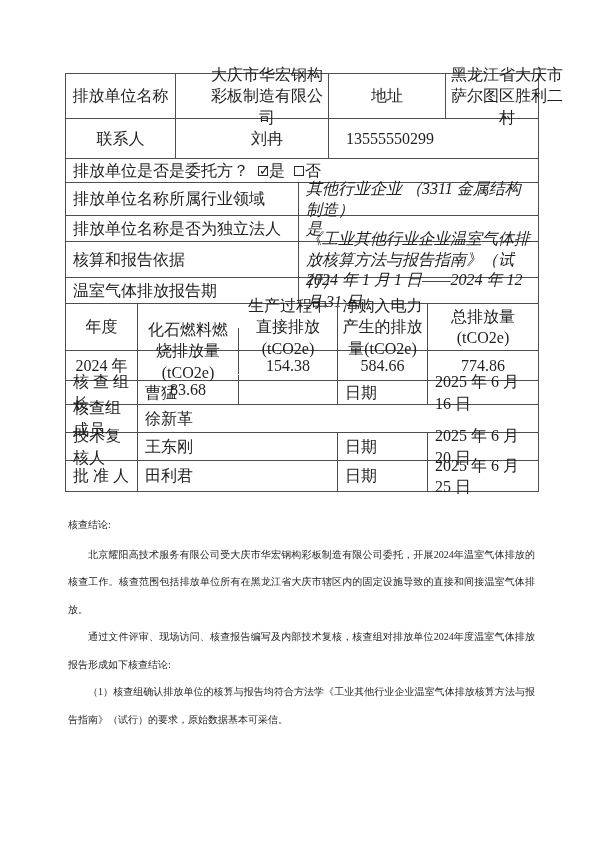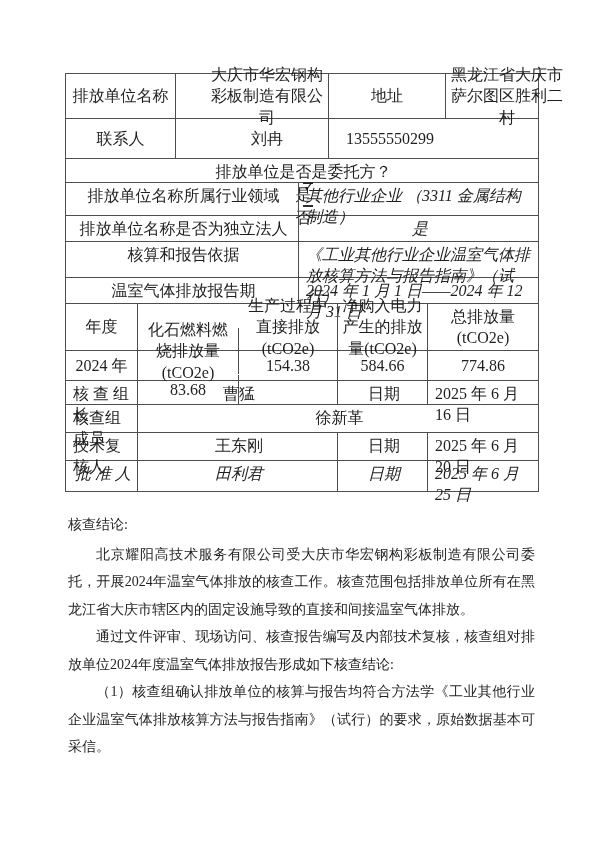--- a/index.html
+++ b/index.html
@@ -19,26 +19,26 @@
   }
   .tr { display:flex; border-bottom:1px solid #4d4d4d; }
   .tr:last-child { border-bottom:none; }
   .td {
     flex:0 0 auto; display:flex; align-items:center;
     border-right:1px solid #4d4d4d;
     padding:2px 4px; min-height:100%;
   }
   .td:last-child { border-right:none; }
   .td.center { justify-content:center; text-align:center; }
-  .td.left { justify-content:flex-start; text-align:left; padding-left:7px;flex-direction:column; }
+  .td.left { justify-content:flex-start; text-align:left; padding-left:7px; }
 
   
   .r1{height:45px;} .r2{height:40px;} .r3{height:24px;} .r4{height:33px;}
   .r5{height:26px;} .r6{height:36px;} .r7{height:26px;} .r8{height:47px;}
-  .r9{height:30px;} .r10{height:24px;} .r11{height:28px;} .r12{height:28px;} .r13{height:30px;font-style:italic;}
+  .r9{height:30px;} .r10{height:24px;} .r11{height:28px;} .r12{height:28px;} .r13{height:30px;}
 
   
   .wA1{width:110px;} .wA2{width:123px;margin-left:30px;} .wA3{width:117px;} .wA4{width:122px;}
   
   .wB{width:472px;}
   
   .wC1{width:233px;} .wC2{width:239px;font-style:italic;}
   
   .wD1{width:72px;} .wD2{width:101px;margin-top:24px;} .wD3{width:99px;} .wD4{width:90px;} .wD5{width:110px;}
   
@@ -51,21 +51,21 @@
   }
   .cb.checked::after {
     content:"✓"; position:absolute; left:0px; top:-5px;
     font-size:13px; font-weight:bold; color:#111;
     font-family:"DejaVu Sans",sans-serif;
   }
 
   
   .conclusion {
     position:absolute; left:68px; top:511px; width:467px;
-    font-size:14px; line-height:27.5px; text-align:justify;
+    font-size:10px; line-height:27.5px; text-align:justify;
   }
   .conclusion .heading { text-indent:0; margin-bottom:2px; }
   .conclusion p.body-par { text-indent:2em; }
 </style>
 </head>
 <body>
 
 <div class="page">
 
   <div class="doc-table">

